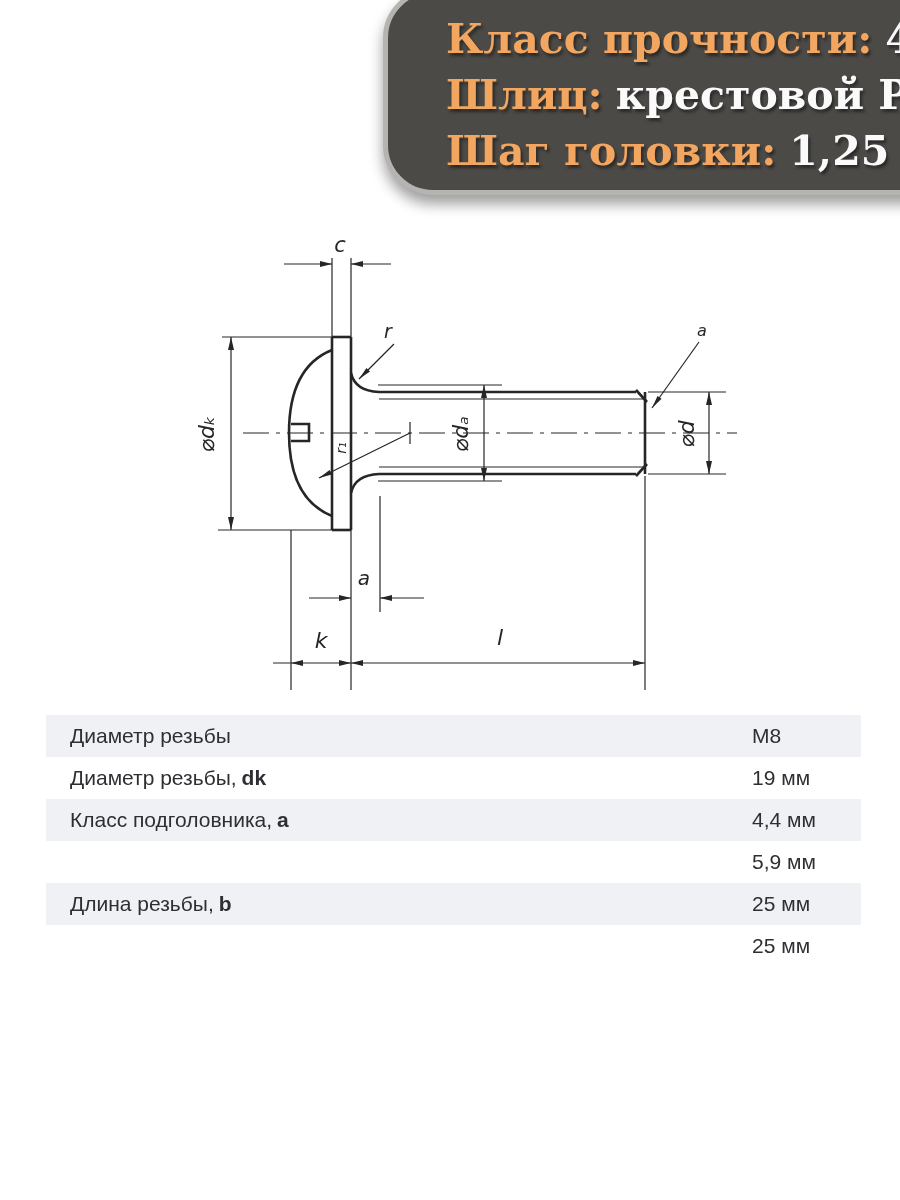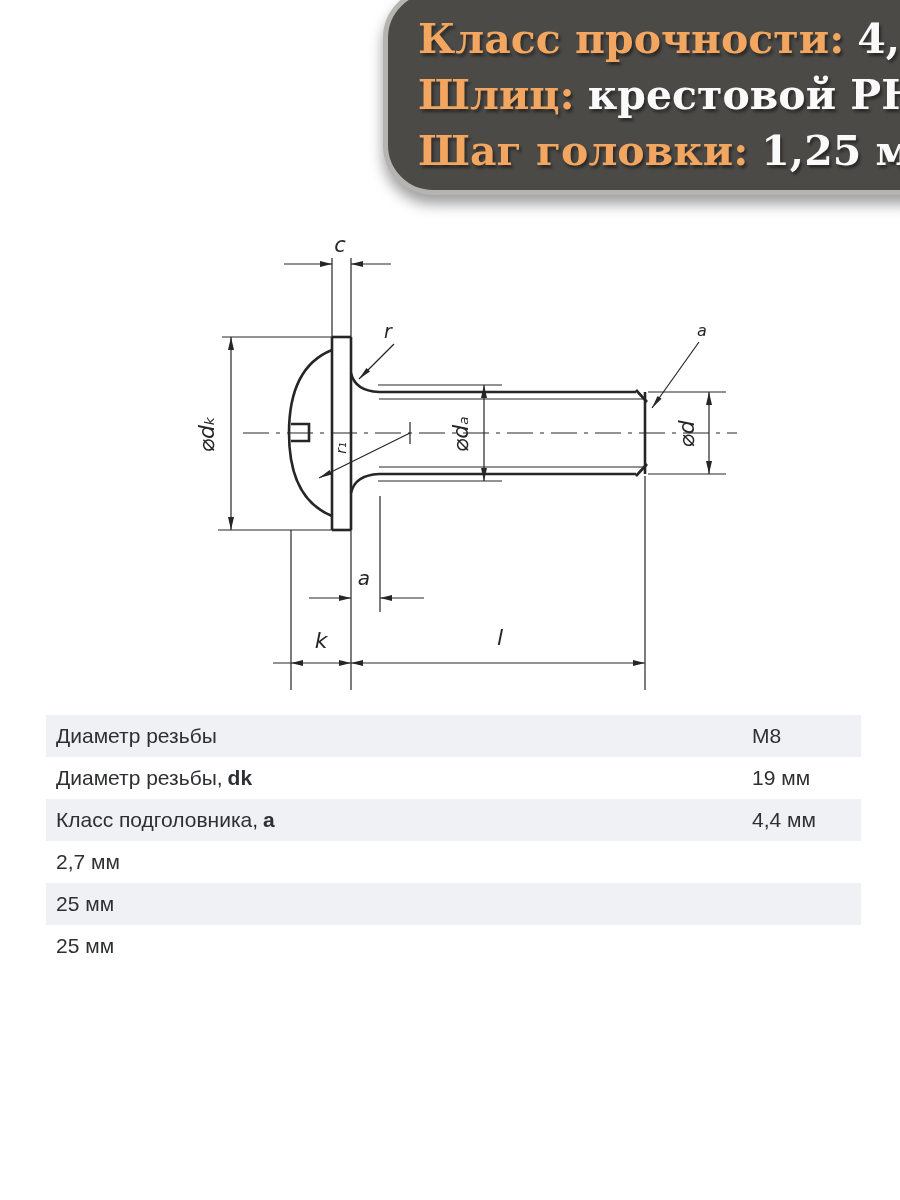--- a/index.html
+++ b/index.html
@@ -10,37 +10,37 @@
     position:absolute;top:-12px;left:383px;right:-60px;height:207px;
     background:var(--banner-bg,#4b4a47);
     border:5px solid var(--banner-border,#b5b4b1);
     border-radius:50px;
     box-shadow:0 9px 14px rgba(0,0,0,.38);
     padding:18px 0 0 30px;
     font-family:"DejaVu Serif",serif;font-weight:bold;font-size:41px;
     box-sizing:border-box;
   }
   .banner-line{line-height:56px;white-space:nowrap;text-shadow:2px 3px 3px rgba(0,0,0,.45);}
-  .banner-line .acc{color:var(--banner-accent,#f2a660);margin-right:13px;}
+  .banner-line .acc{color:var(--banner-accent,#f2a660);margin-right:13px;margin-left:28px;}
   .banner-line .val{color:var(--banner-text,#fafafa);}
 
   
   .drawing{position:absolute;left:0;top:0;width:900px;height:1200px;pointer-events:none;}
   .tn{stroke:var(--line,#262626);stroke-width:1.2;fill:none;}
   .tk{stroke:var(--line,#262626);stroke-width:2.6;fill:none;}
   .ah{fill:var(--line,#262626);stroke:none;}
   .lbl{fill:var(--line,#262626);font-family:"DejaVu Sans",sans-serif;font-style:italic;}
 
   
   .spec{
     position:absolute;left:46px;top:715px;width:815px;
     font-family:"Liberation Sans",sans-serif;font-size:21px;
     color:var(--table-text,#2e2f33);
   }
-  .trow{display:flex;height:42px;line-height:42px;padding-left:10px;box-sizing:border-box;}
+  .trow{display:flex;height:42px;line-height:42px;padding-left:24px;box-sizing:border-box;justify-content:flex-end;}
   .trow:nth-child(odd){background:var(--table-row-alt,#f0f1f4);}
   .tlabel{flex:1;white-space:nowrap;}
   .tvalue{width:109px;white-space:nowrap;}
   b.sym{margin-left:5px;}
 </style>
 </head>
 <body>
 
 <div class="banner">
   <div class="banner-line">
@@ -159,21 +159,22 @@
   </div>
   <div class="trow">
     <div class="tlabel"><span>Диаметр резьбы,</span><b class="sym">dk</b></div>
     <div class="tvalue">19 мм</div>
   </div>
   <div class="trow">
     <div class="tlabel"><span>Класс подголовника,</span><b class="sym">a</b></div>
     <div class="tvalue">4,4 мм</div>
   </div>
   <div class="trow">
-    <div class="tvalue">2,7 мм</div>
+    <div class="tvalue">5,9 мм</div>
   </div>
   <div class="trow">
+    <div class="tlabel"><span>Длина резьбы,</span><b class="sym">b</b></div>
     <div class="tvalue">25 мм</div>
   </div>
   <div class="trow">
     <div class="tvalue">25 мм</div>
   </div>
 </div>
 
 </body></html>

